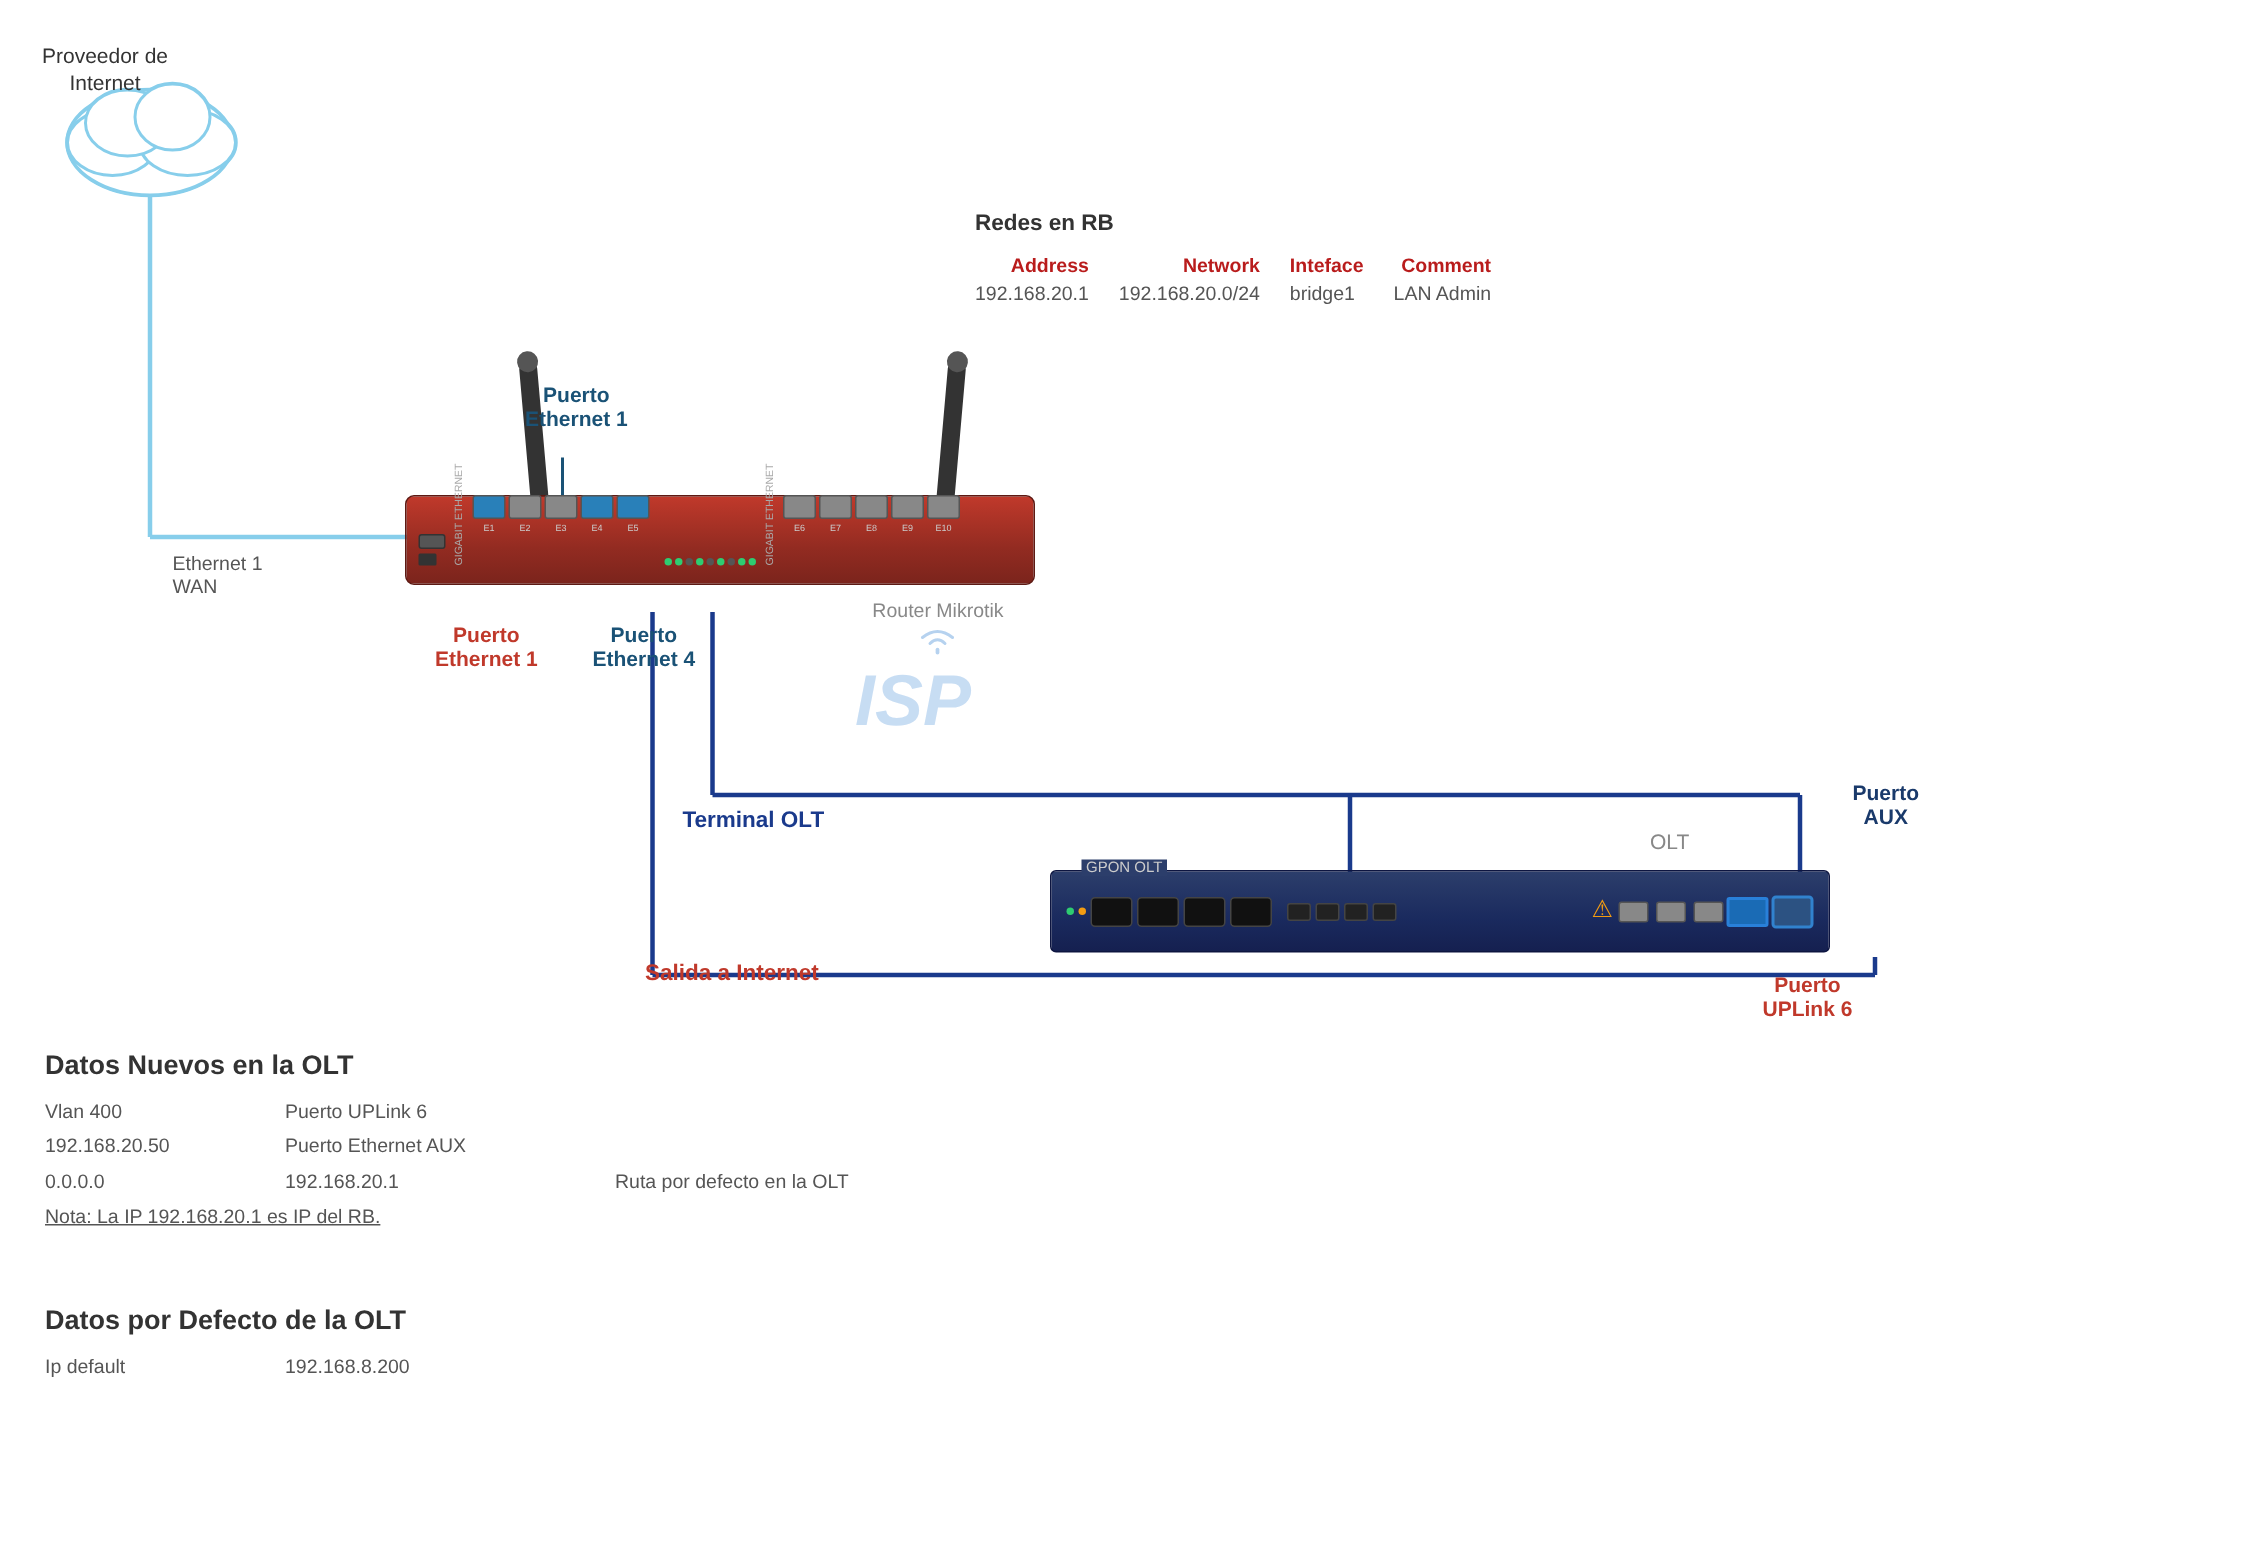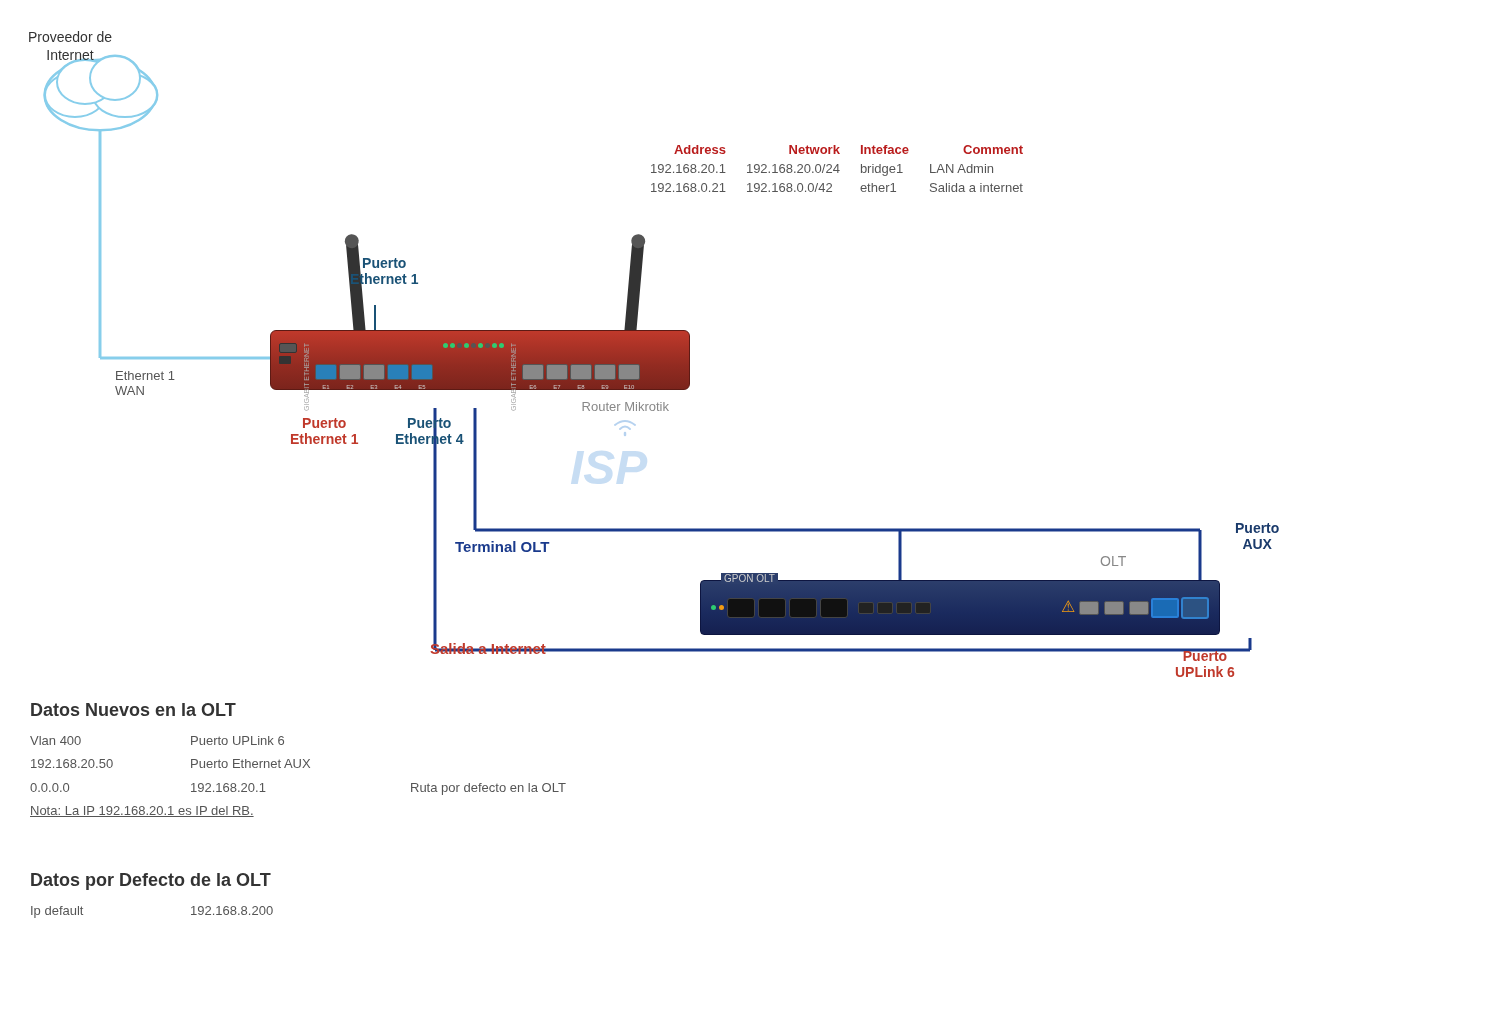--- a/index.html
+++ b/index.html
@@ -51,21 +51,21 @@
       height: 75px;
     }
     .router-body {
       width: 420px;
       height: 60px;
       background: linear-gradient(180deg, #c0392b 0%, #922b21 60%, #7b241c 100%);
       border-radius: 6px;
       position: relative;
       border: 1px solid #5d1a14;
       display: flex;
-      align-items: flex-start;
+      align-items: flex-end;
       padding: 12px 8px;
     }
     .router-antenna-left, .router-antenna-right {
       position: absolute;
       top: -90px;
       width: 12px;
       height: 100px;
       background: #333;
       border-radius: 6px 6px 0 0;
     }
@@ -456,41 +456,36 @@
   </div>
 
   <div style="position:absolute; top:648px; left:1175px; text-align:center;">
     <div class="label-red" style="font-size:14px;">Puerto</div>
     <div class="label-red" style="font-size:14px;">UPLink 6</div>
   </div>
 
   <div style="position:absolute; top:640px; left:430px; font-size:15px; font-weight:bold; color:#c0392b;">Salida a Internet</div>
 
   <div class="network-table">
+    <div style="font-size:15px; font-weight:bold; color:#333; margin-bottom:10px;">Redes en RB</div>
     <table>
       <thead>
         <tr>
           <th>Address</th>
           <th>Network</th>
           <th>Inteface</th>
           <th>Comment</th>
         </tr>
       </thead>
       <tbody id="redes-rb-tbody">
           <tr>
             <td>192.168.20.1</td>
             <td>192.168.20.0/24</td>
             <td>bridge1</td>
             <td>LAN Admin</td>
-          </tr>
-          <tr>
-            <td>192.168.0.21</td>
-            <td>192.168.0.0/42</td>
-            <td>ether1</td>
-            <td>Salida a internet</td>
           </tr>
         </tbody>
     </table>
   </div>
 
   <div style="position:absolute; top:700px; left:30px;">
     <div class="info-title">Datos Nuevos en  la OLT</div>
     <div id="datos-nuevos-rows">
         <div style="font-size: 13px; color: rgb(85, 85, 85); line-height: 1.8; display: flex; gap: 20px;">
           <span style="width: 140px;">Vlan 400</span>

